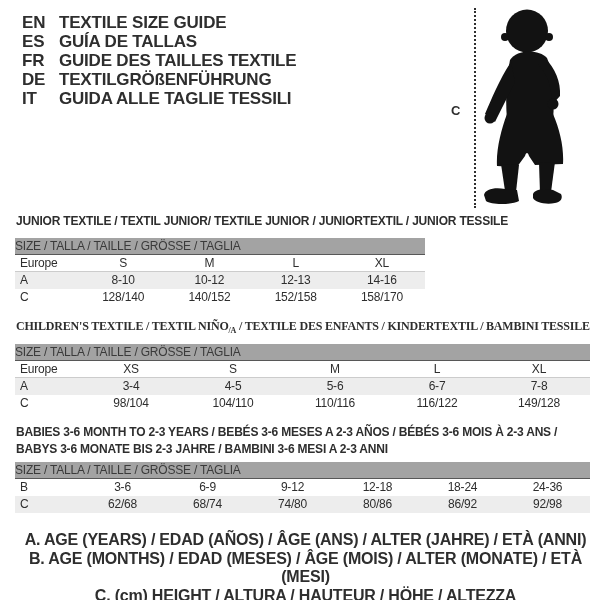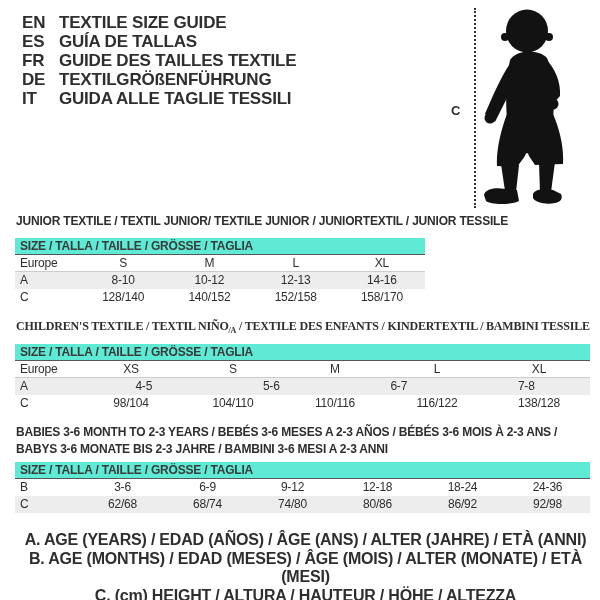--- a/index.html
+++ b/index.html
@@ -28,25 +28,24 @@
   #t2-title { top:319px;font-family:Liberation Serif, serif; }
   #t3-title { top:424px; line-height:17px; white-space:normal; width:560px; }
   .tbl-title sub { font-size:8px; }
 
   
   .size-table { position:absolute; left:15px; }
   .t1 { top:238px; width:410px; }
   .t2 { top:344px; width:575px; }
   .t3 { top:462px; width:575px; }
   .st-header {
-    background:#5eead4; color:#3a3a3a;
+    background:#a3a3a3; color:#3a3a3a;
     font-size:12px; height:17px; line-height:17px;
-    padding-left:5px; letter-spacing:-0.2px;
+    letter-spacing:-0.2px;
     border-bottom:1px solid #575757;
-    font-weight:bold;
   }
   .st-row { display:flex; height:17px; line-height:17px; font-size:12px; letter-spacing:-0.2px; }
   .st-row.sep { border-bottom:1px solid #cccccc; }
   .st-row.shade { background:#ededed; }
   .lbl { width:65px; padding-left:5px; }
   .cell { flex:1; text-align:center; }
 
   
   .legend { position:absolute; left:11px; top:531px; font-weight:bold; font-size:16px; line-height:18.5px; letter-spacing:-0.2px;text-align:center; }
 </style>
@@ -135,32 +134,33 @@
   <div class="st-row sep">
     <span class="lbl">Europe</span>
     <span class="cell">XS</span>
     <span class="cell">S</span>
     <span class="cell">M</span>
     <span class="cell">L</span>
     <span class="cell">XL</span>
   </div>
   <div class="st-row shade">
     <span class="lbl">A</span>
+    <span class="cell">3-4</span>
     <span class="cell">4-5</span>
     <span class="cell">5-6</span>
     <span class="cell">6-7</span>
     <span class="cell">7-8</span>
   </div>
   <div class="st-row">
     <span class="lbl">C</span>
     <span class="cell">98/104</span>
     <span class="cell">104/110</span>
     <span class="cell">110/116</span>
     <span class="cell">116/122</span>
-    <span class="cell">138/128</span>
+    <span class="cell">149/128</span>
   </div>
 </div>
 
 <div class="tbl-title" id="t3-title">
   <div>BABIES 3-6 MONTH TO 2-3 YEARS / BEBÉS 3-6 MESES A 2-3 AÑOS / BÉBÉS 3-6 MOIS À 2-3 ANS /</div>
   <div>BABYS 3-6 MONATE BIS 2-3 JAHRE / BAMBINI 3-6 MESI A 2-3 ANNI</div>
 </div>
 <div class="size-table t3">
   <div class="st-header">SIZE / TALLA / TAILLE / GRÖSSE / TAGLIA</div>
   <div class="st-row">

